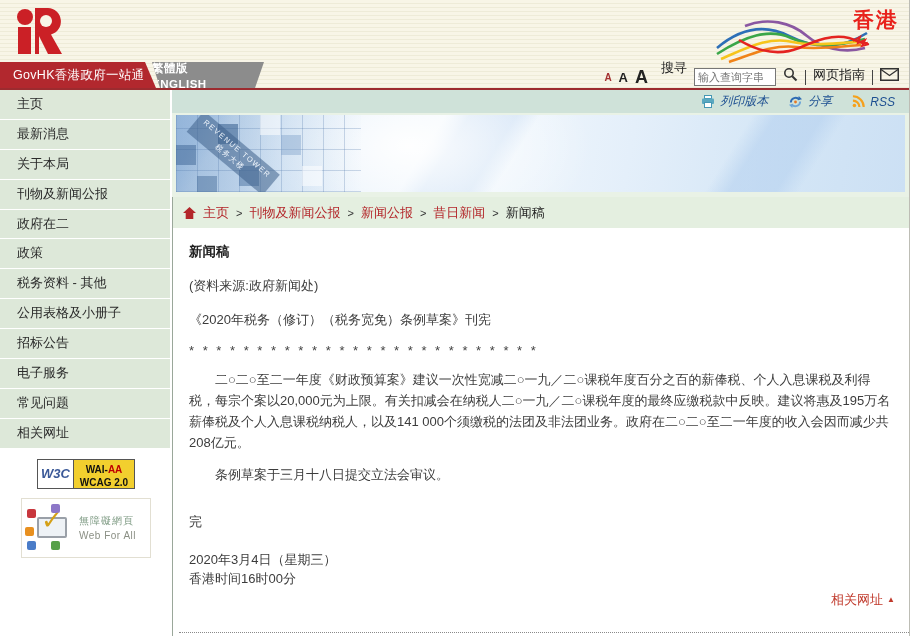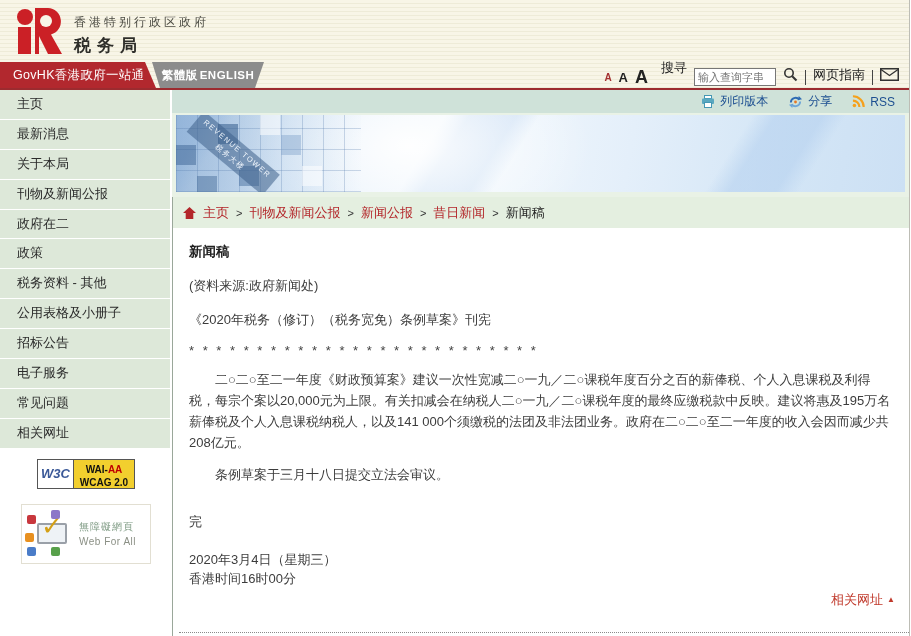--- a/index.html
+++ b/index.html
@@ -23,41 +23,41 @@
   .brand{position:absolute;right:6px;top:2px;width:188px;height:62px;}
   .brand svg{position:absolute;left:0;top:10px;}
   .brand-text{position:absolute;right:4px;top:4px;color:#e8221c;font-size:21px;font-weight:bold;letter-spacing:2px;}
 
   
   .govhk{position:absolute;left:0;top:62px;width:156px;height:26px;background:var(--accent-red);
     color:#fff;font-size:12.5px;font-weight:normal;line-height:26px;padding-left:13px;
     clip-path:polygon(0 0,calc(100% - 11px) 0,100% 100%,0 100%);letter-spacing:.3px;}
   .langtab{position:absolute;left:152px;top:62px;width:112px;height:26px;background:#8c8c8c;
     clip-path:polygon(0 0,100% 0,calc(100% - 9px) 100%,8px 100%);
-    display:flex;gap:2px;justify-content:center;align-items:center;}
+    display:flex;gap:2px;justify-content:center;align-items:flex-start;flex-direction:column;}
   .langtab a{color:#fff;font-size:11.5px;font-weight:bold;letter-spacing:.5px;}
   .navright{position:absolute;right:10px;top:63px;height:24px;display:flex;align-items:flex-end;gap:7px;}
   .fs{font-weight:bold;line-height:1;}
   .fs-s{color:#a43030;font-size:10px;padding-bottom:4px;}
   .fs-m{color:#222;font-size:13px;padding-bottom:3px;}
   .fs-l{color:#222;font-size:18px;padding-bottom:1px;}
   .search-label{font-size:13px;color:#222;margin-left:6px;padding-bottom:10px;}
   .search-input{width:82px;height:18px;border:1px solid #777;font-size:11px;padding:1px 3px;color:#333;background:#fff;margin-bottom:1px;font-family:inherit;}
   .search-btn{background:none;border:none;padding:0 0 2px 0;cursor:pointer;}
   .vdiv{width:1px;height:15px;background:#444;margin-bottom:2px;}
   .guide{font-size:13px;color:#222;padding-bottom:3px;}
   .mail-link{padding-bottom:2px;}
 
   
   .sidebar{position:absolute;left:0;top:90px;width:172px;bottom:0;background:#fff;overflow:hidden;}
   .menu{width:170px;}
   .mi{display:block;background:var(--sidebar-bg);border-bottom:1px solid #fff;
     padding:6px 8px 6px 17px;font-size:13px;color:#2a2a2a;line-height:1.3;}
   .badges{padding-top:10px;display:flex;flex-direction:column;align-items:center;}
-  .w3c-badge{display:flex;border:1px solid #555;height:30px;margin-bottom:15px;}
+  .w3c-badge{display:flex;border:1px solid #555;height:30px;margin-bottom:9px;}
   .w3c-left{background:#fff;width:36px;display:flex;align-items:center;justify-content:center;
     font-weight:bold;font-style:italic;font-size:13px;color:#3b5998;border-right:1px solid #555;}
   .w3c-right{background:var(--badge-yellow);width:60px;font-size:10px;font-weight:bold;
     text-align:center;line-height:1.3;padding-top:3px;color:#111;}
   .aa{color:#c00000;}
   .wfa-badge{width:130px;height:60px;background:#fff;border:1px solid #e2dfd2;display:flex;align-items:center;margin-bottom:6px;}
   .wfa-g{position:relative;width:54px;height:46px;margin-left:3px;flex:none;}
   .monitor{position:absolute;left:12px;top:12px;width:30px;height:21px;border:2px solid #9aa0a8;background:#eef2f6;border-radius:2px;}
   .check{position:absolute;left:16px;top:2px;color:#d4a017;font-size:26px;font-weight:bold;line-height:1;}
   .sqb{position:absolute;width:9px;height:9px;border-radius:2px;}
@@ -66,21 +66,21 @@
   .sqb3{left:0px;top:22px;background:#e8901f;}
   .sqb4{left:26px;top:36px;background:#57a04a;}
   .sqb5{left:2px;top:36px;background:#4a7cc8;}
   .wfa-t{font-size:10px;line-height:1.5;}
   .wfa-cn{color:#7f9b84;letter-spacing:1px;}
   .wfa-en{color:#8a8f84;letter-spacing:.5px;}
 
   
   .main{position:absolute;left:172px;top:90px;right:0;bottom:0;background:#fff;display:flex;flex-direction:column;}
   .toolbar{height:23px;background:var(--toolbar-bg);display:flex;justify-content:flex-end;align-items:center;gap:20px;padding-right:14px;flex:none;}
-  .tb-item{display:flex;align-items:center;gap:5px;color:var(--toolbar-text);font-size:12px;}
+  .tb-item{display:flex;align-items:center;gap:5px;color:var(--toolbar-text);font-size:12px;font-style:italic;}
 
   .banner{height:84px;position:relative;background:#e9f2e6;flex:none;}
   .photo{position:absolute;left:4px;right:4px;top:2px;bottom:5px;overflow:hidden;
     background:
       radial-gradient(ellipse 260px 150px at 32% 40%, rgba(255,255,255,.95), rgba(255,255,255,0) 70%),
       repeating-linear-gradient(-58deg, rgba(190,214,240,0) 0 90px, rgba(176,205,238,.5) 110px 150px, rgba(190,214,240,0) 170px 260px),
       linear-gradient(100deg,#cddff2 0%,#e2eefa 20%,#f2f8fd 40%,#e4effa 62%,#d4e6f6 82%,#cce0f4 100%);}
   .mosaic{position:absolute;left:0;top:0;bottom:0;width:185px;
     background:
       repeating-linear-gradient(90deg, rgba(82,120,170,.28) 0 1px, transparent 1px 21px),
@@ -125,23 +125,31 @@
 
   <div class="header-zone">
     <a class="logo">
       <svg width="48" height="46" viewBox="0 0 48 46">
         <circle cx="9" cy="9" r="8" fill="#cb2026"></circle>
         <rect x="2" y="19" width="13" height="27" fill="#cb2026"></rect>
         <path d="M19 0 h13 a13.5 13.5 0 0 1 3 26.5 L46 46 H32 L23 28 v18 h-4 z" fill="#cb2026"></path>
         <circle cx="30" cy="13" r="6" fill="#f8f5e7"></circle>
       </svg>
     </a>
-    <div class="titles">
-      <div class="gov-title">香港特别行政区政府</div>
-      <div class="dept">税务局</div>
+    <div class="brand">
+      <svg width="158" height="52" viewBox="0 0 158 52" fill="none">
+        <path d="M30 14 C 52 5, 76 10, 92 24 C 106 36, 128 42, 150 36" stroke="#8a57a2" stroke-width="2.6"></path>
+        <path d="M2 36 C 28 14, 52 13, 74 24 C 96 35, 122 40, 152 21" stroke="#2d6fb7" stroke-width="2.6"></path>
+        <path d="M2 42 C 30 24, 54 16, 76 26 C 98 36, 124 34, 150 27" stroke="#3aa648" stroke-width="2.6"></path>
+        <path d="M6 47 C 32 36, 54 24, 78 30 C 100 35, 126 30, 148 30" stroke="#f6c51c" stroke-width="2.6"></path>
+        <path d="M14 50 C 38 42, 58 32, 82 35 C 104 38, 128 34, 146 33" stroke="#f08318" stroke-width="2.6"></path>
+        <path d="M24 28 C 44 40, 64 44, 84 36 C 102 28, 118 22, 134 26 C 142 28, 148 33, 153 31" stroke="#e42321" stroke-width="2.6"></path>
+        <path d="M138 29 l7 -4 l-2 6 l7 -3 l-3 6 l7 -2" stroke="#e42321" stroke-width="2"></path>
+      </svg>
+      <span class="brand-text">香港</span>
     </div>
 
     <a class="govhk">GovHK香港政府一站通</a>
     <div class="langtab">
       <a>繁體版</a>
       <a>ENGLISH</a>
     </div>
     <div class="navright">
       <a class="fs fs-s">A</a>
       <a class="fs fs-m">A</a>

